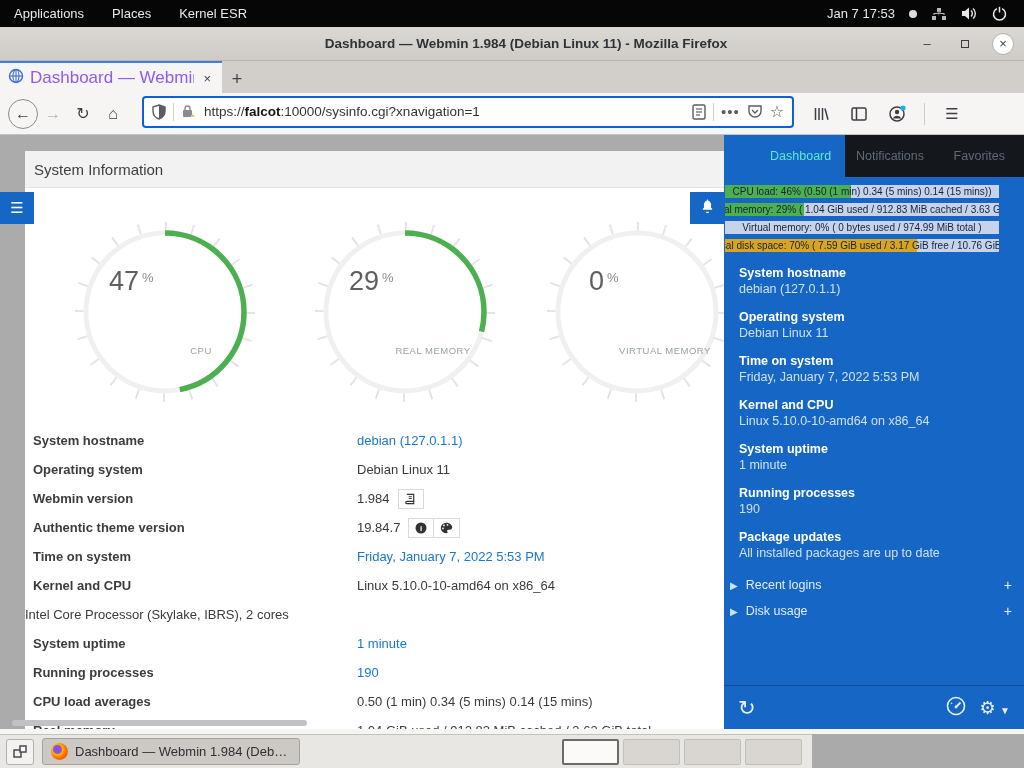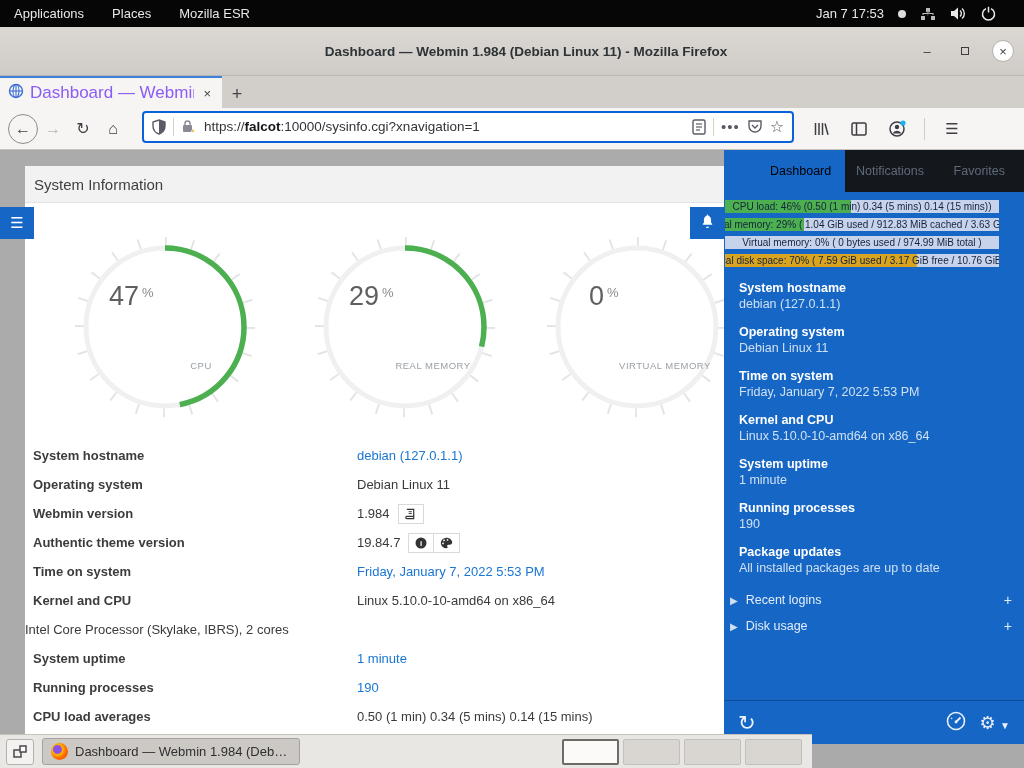--- a/index.html
+++ b/index.html
@@ -2,28 +2,28 @@
 <html><head>
 <meta charset="utf-8">
 <style>
   * { margin:0; padding:0; box-sizing:border-box; font-family:"Liberation Sans","DejaVu Sans",sans-serif; }
   html,body { width:1024px; height:768px; overflow:hidden; background:#aaa; }
   #desktop { position:relative; width:1024px; height:768px;border-radius:15px; }
 
   
   .gnome-bar { position:absolute; top:0; left:0; width:1024px; height:27px; background:#060606; color:#e8e8e8; display:flex; align-items:center; font-size:13px; }
   .gnome-menu { padding:0 14px; height:100%; display:flex; align-items:center; cursor:default; }
-  .gnome-right { margin-left:auto; display:flex; align-items:center; gap:14px; padding-right:28px; }
+  .gnome-right { margin-left:auto; display:flex; align-items:center; gap:14px; padding-right:17px; }
   .gnome-clock { font-size:13px; }
   .rec-dot { width:8px; height:8px; border-radius:50%; background:#ddd; }
   .sysicon { display:flex; align-items:center; }
 
   
   .ff-window { position:absolute; top:27px; left:0; width:1024px; height:707px; background:#f6f5f4; }
-  .titlebar { position:relative; height:49px; background:linear-gradient(#dbd7d3,#cfcbc7); border-bottom:1px solid #b9b5b1; display:flex; align-items:center; justify-content:center;padding-left:28px; }
+  .titlebar { position:relative; height:34px; background:linear-gradient(#dbd7d3,#cfcbc7); border-bottom:1px solid #b9b5b1; display:flex; align-items:center; justify-content:center;padding-left:28px; }
   .titlebar-title { font-size:13.5px; font-weight:bold; color:#2e3436; }
   .win-controls { position:absolute; right:10px; top:0; height:100%; display:flex; align-items:center; gap:16px; }
   .win-btn { width:22px; height:22px; display:flex; align-items:center; justify-content:center; color:#3d3d3d; font-size:13px; }
   .win-close { background:#fff; border:1px solid #b5b1ad; border-radius:50%; }
   .maxi { width:8px; height:8px; border:1.5px solid #3d3d3d; display:inline-block; }
 
   .tabbar { height:32px; background:#d2cec9; display:flex; align-items:flex-end; }
   .tab { position:relative; width:222px; height:32px; background:#f6f5f4; display:flex; align-items:center; padding:0 8px; gap:6px; border-top:2px solid #3e7fd8; }
   .tab-title { font-size:17px; color:#8b5cf6; white-space:nowrap; overflow:hidden; flex:1; }
   .tab-close { font-size:13px; color:#45444a; padding:0 3px; }
@@ -67,21 +67,21 @@
   .mini-btn { height:20px; min-width:26px; border:1px solid #d9d9d9; background:#fff; display:flex; align-items:center; justify-content:center; padding:0 4px; }
   .btn-group { display:flex; }
   .btn-group .mini-btn + .mini-btn { border-left:0; }
 
   .hscroll { position:absolute; left:12px; top:585px; width:295px; height:6px; border-radius:3px; background:#c2c2c2; }
 
   
   .wm-sidebar { position:absolute; top:0; right:0; width:300px; height:594px; background:#1566c5; color:#fff; }
   .side-tabs { display:flex; height:42px; background:#14171c; }
   .side-tab { flex:1; display:flex; align-items:center; justify-content:center; font-size:12.5px; color:#5f6a78; }
-  .side-tab.active { background:#1566c5; color:#000000;padding-left:32px; }
+  .side-tab.active { background:#1566c5; color:#5eead4;padding-left:32px; }
   .bars { position:absolute; top:50px; left:1px; width:274px;text-align:center; }
   .bar { position:relative; height:13px; background:#c7d3ea; margin-bottom:5px; overflow:hidden; }
   .bar-fill { position:absolute; left:0; top:0; height:100%; }
   .bar-text { position:absolute; inset:0; display:flex; align-items:center; justify-content:center; font-size:10px; color:#14233c; white-space:nowrap; overflow:hidden; }
   .side-sections { position:absolute; top:130px; left:15px; width:274px; }
   .side-section { margin-bottom:12px; }
   .side-label { font-size:12.5px; font-weight:bold; color:#fff; line-height:16px; }
   .side-value { font-size:12.5px; color:#cfe0f2; line-height:16px; }
   .collapsible { position:absolute; left:6px; width:288px; height:26px; display:flex; align-items:center; gap:8px; font-size:12.5px; color:#e4edf8; }
   .c1 { top:437px; } .c2 { top:463px; }
@@ -104,21 +104,21 @@
   .ws.active { background:#fbfaf9; border:2px solid #6e6a66; }
 </style>
 </head>
 <body>
 
 <div id="desktop">
 
   <div class="gnome-bar">
     <div class="gnome-menu">Applications</div>
     <div class="gnome-menu">Places</div>
-    <div class="gnome-menu">Mozilla ESR</div>
+    <div class="gnome-menu">Kernel ESR</div>
     <div class="gnome-right">
       <span class="gnome-clock">Jan 7 17:53</span>
       <span class="rec-dot"></span>
       <span class="sysicon">
         <svg width="16" height="14" viewBox="0 0 16 14">
             <g fill="#b9b9b9">
               <rect x="6" y="1" width="4" height="4"></rect>
               <rect x="1" y="9" width="4" height="4"></rect>
               <rect x="11" y="9" width="4" height="4"></rect>
               <path d="M7.5 5h1v2h-1z"></path>

